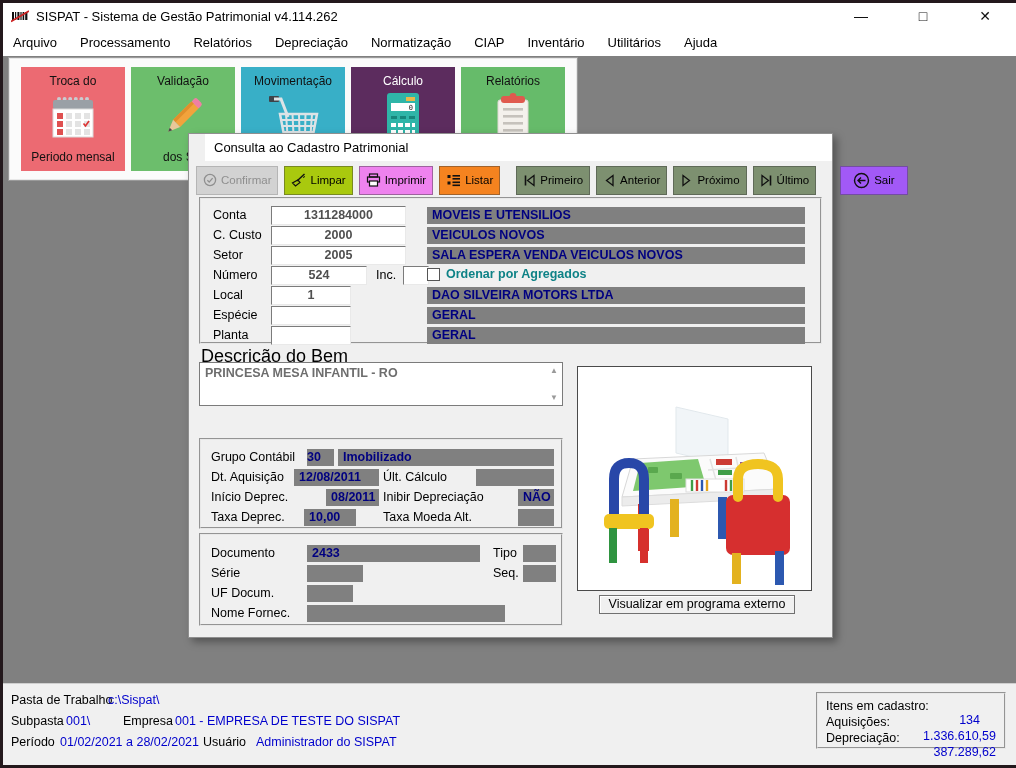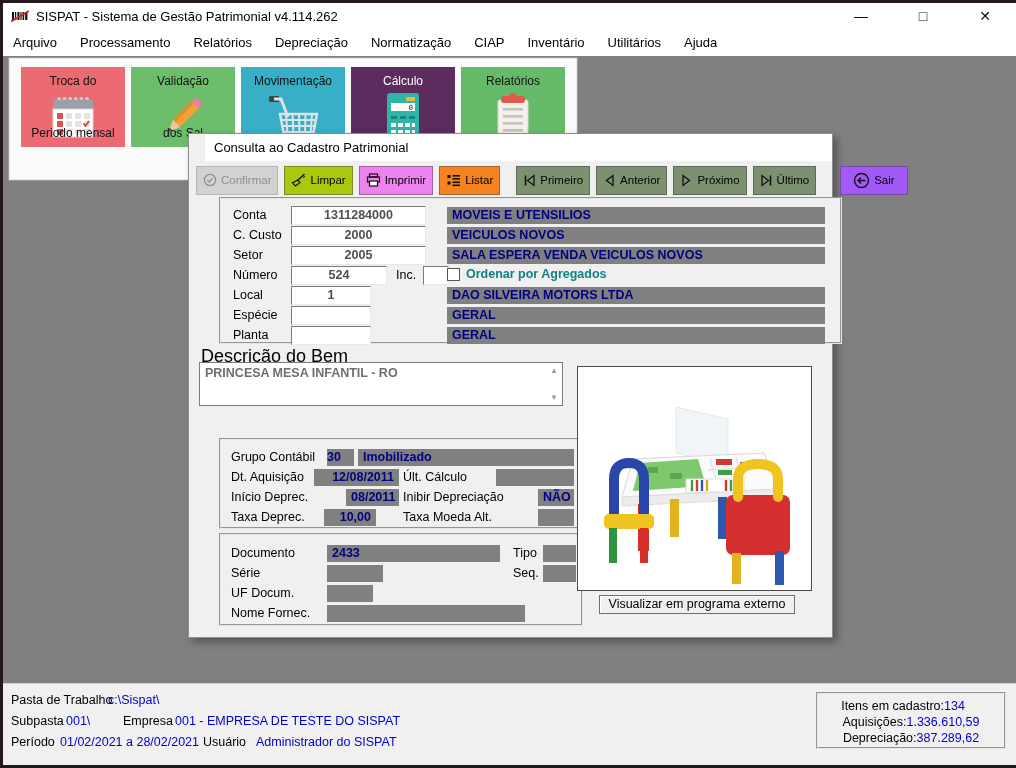--- a/index.html
+++ b/index.html
@@ -14,44 +14,44 @@
   .titlebar .apptitle { margin-left:7px; font-size:13px; }
   .wincontrols { position:absolute; right:0; top:0; height:26px; display:flex; }
   .wbtn { width:62px; height:26px; display:flex; align-items:center; justify-content:center; font-size:14px; color:#111; }
 
   
   .menubar { position:absolute; left:0; top:26px; width:100%; height:27px; background:#fff; display:flex; align-items:center; padding-left:10px; gap:23px; font-size:13px; }
   .menubar span { cursor:default; }
 
   
   .shortcut-panel { position:absolute; left:5px; top:54px; width:570px; height:124px; background:#fbfbfb; border:1px solid #9a9a9a; box-shadow:inset 0 0 0 1px #e8e8e8; }
-  .tile { position:absolute; top:9px; width:104px; height:80px; color:#111; text-align:center; }
+  .tile { position:absolute; top:9px; width:104px; height:104px; color:#111; text-align:center; }
   .tile .t-top { position:absolute; top:7px; width:100%; font-size:12px; }
   .tile .t-bottom { position:absolute; bottom:7px; width:100%; font-size:12px; }
   .tile .t-icon { position:absolute; top:24px; left:0; width:100%; display:flex; justify-content:center; }
   .tile.white-text { color:#fff; }
 
   
   .dialog { position:absolute; left:185px; top:130px; width:645px; height:505px; background:#f0f0f0; border:1px solid #8f8f8f; box-shadow:4px 4px 8px rgba(0,0,0,.35); z-index:10; }
   .dlg-title { height:27px; background:#fff; display:flex; align-items:center; padding-left:9px; font-size:13px;margin-left:16px; }
   .dlg-toolbar { height:38px; display:flex; align-items:center; gap:6px; padding:0 7px; }
   .tbtn { height:29px; display:flex; align-items:center; gap:4px; padding:0 6px; font-size:11.5px; border:1px solid rgba(60,60,60,.45); color:#000; white-space:nowrap; cursor:pointer; }
   .tbtn.disabled { color:#8f8f8f; border-color:#b5b5b5; }
   .tbtn svg { flex:0 0 auto; }
   .sp1 { margin-left:10px; }
   .sp2 { margin-left:18px; }
 
-  .groupbox { position:absolute; background:#f0f0f0; border:2px groove #e8e8e8;margin-left:20px; }
+  .groupbox { position:absolute; background:#f0f0f0; border:2px groove #e8e8e8; }
   .form-box { left:10px; top:63px; width:623px; height:147px; padding-top:7px; }
   .frow { position:relative; height:19px; margin-bottom:1px; }
   .flabel { position:absolute; left:12px; top:2px; font-size:12.5px; }
   .finput { position:absolute; top:0; height:19px; background:#fff; border:1px solid; border-color:#7b7b7b #e9e9e9 #e9e9e9 #7b7b7b; text-align:center; font-size:12.5px; font-weight:bold; color:#4f4f4f; line-height:17px; }
   .gbar { position:absolute; top:1px; height:17px; background:#808080; color:#000080; font-weight:bold; font-size:12.5px; line-height:17px; padding:0 5px; overflow:hidden; white-space:nowrap; }
   .gbar.center { text-align:left; padding:0; }
-  .gbar.right { text-align:right; }
+  .gbar.right { }
   .chkrow { position:absolute; left:226px; top:1px; display:flex; align-items:center; gap:6px; }
   .chk { width:13px; height:13px; background:#fff; border:1px solid #555; }
   .chklabel { color:#0e8286; font-weight:bold; font-size:12.5px; }
 
   .desc-label { position:absolute; left:12px; top:212px; font-size:18px; }
   .desc-box { position:absolute; left:10px; top:228px; width:364px; height:44px; background:#fff; border:1px solid #7b7b7b; }
   .desc-text { position:absolute; left:5px; top:3px; right:18px; font-size:12.5px; font-weight:bold; color:#6e6e6e; }
   .desc-scroll { position:absolute; right:1px; top:1px; bottom:1px; width:14px; display:flex; flex-direction:column; justify-content:space-between; align-items:center; color:#9a9a9a; font-size:8px; padding:2px 0; }
 
   .tabbar { position:absolute; left:10px; top:272px; width:364px; height:25px; display:flex; }
@@ -66,21 +66,21 @@
 
   .img-box { position:absolute; left:388px; top:232px; width:235px; height:225px; background:#fff; border:1px solid #4a4a4a; }
   .viz-btn { position:absolute; left:410px; top:461px; width:196px; height:19px; background:#f0f0f0; border:1px solid #707070; box-shadow:inset 1px 1px 0 #fff; font-size:12.5px; text-align:center; line-height:17px; cursor:pointer; }
 
   
   .statusbar { position:absolute; left:0; bottom:0; width:100%; height:82px; background:#f0f0f0; border-top:1px solid #cfcfcf; font-size:12.5px; }
   .statusbar .slabel { color:#000; }
   .statusbar .sval { color:#0000cc; }
   .srow { position:absolute; height:16px; white-space:nowrap; }
   .summary-box { position:absolute; right:10px; top:8px; width:190px; height:57px; border:2px groove #e8e8e8; padding:5px 8px 0 8px; }
-  .sumrow { display:flex; justify-content:center; height:16px; }
+  .sumrow { display:flex; justify-content:flex-start; height:16px;flex-direction:column; }
   .sumrow .sval { text-align:right; }
 </style>
 </head>
 <body>
 
 <div class="screen">
 <div class="window">
 
   <div class="titlebar">
     <svg width="18" height="13" viewBox="0 0 18 13">

